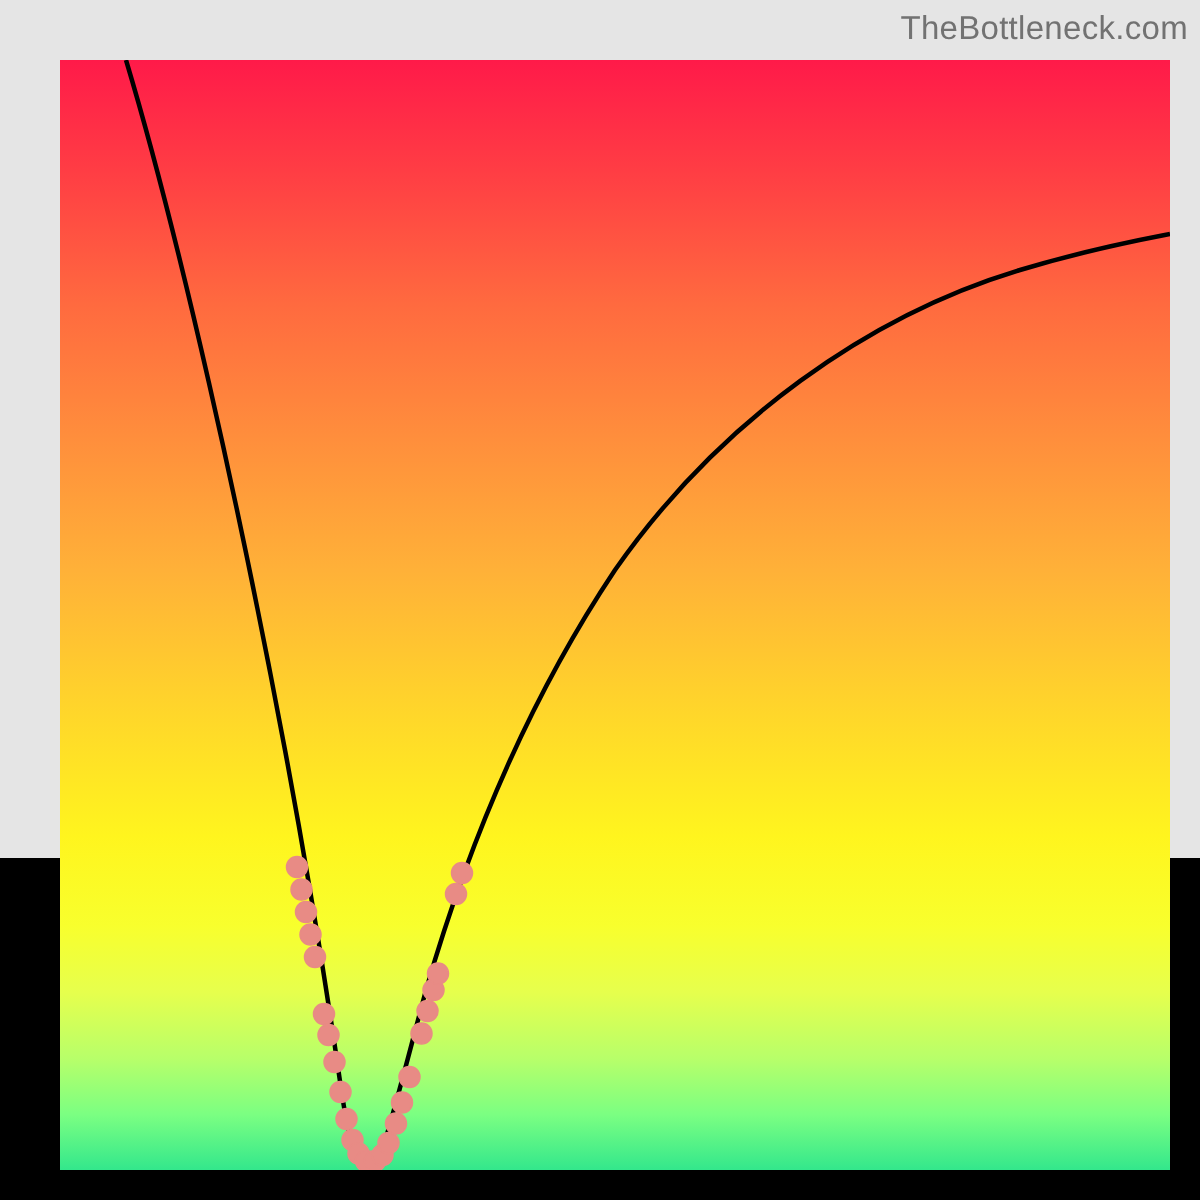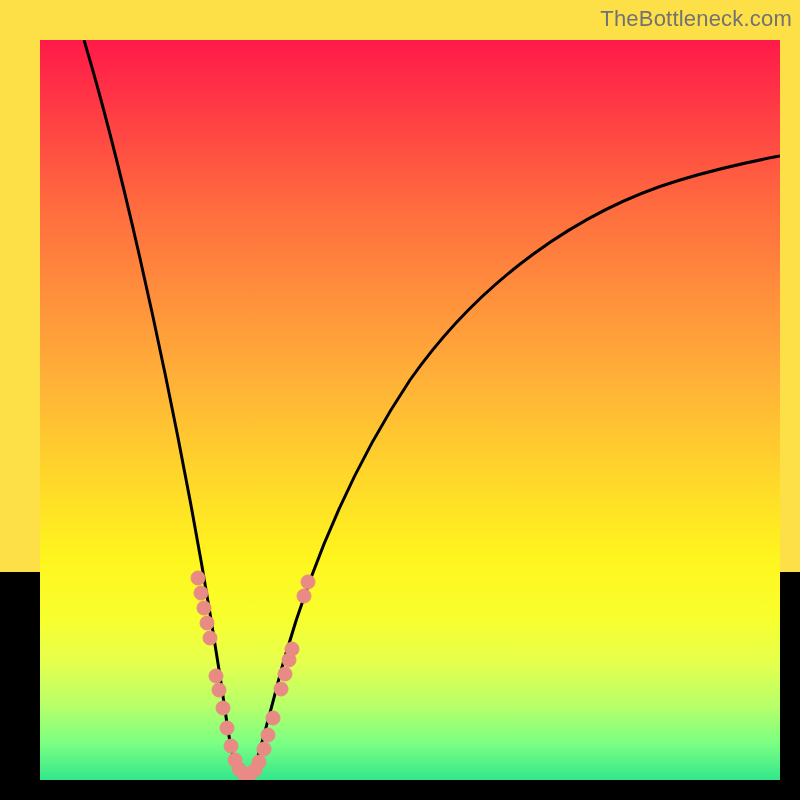--- a/index.html
+++ b/index.html
@@ -10,21 +10,21 @@
     overflow: hidden;
     background: #000;
     font-family: Arial, Helvetica, sans-serif;
   }
   .frame {
     position: absolute;
     left: 0;
     top: 0;
     width: 800px;
     height: 572px;
-    background: #fde047;
+    background: #e5e5e5;
   }
   .plot {
     position: absolute;
     left: 40px;
     top: 40px;
     width: 740px;
     height: 740px;
     background: linear-gradient(
       to bottom,
       #ff1a49 0%,

